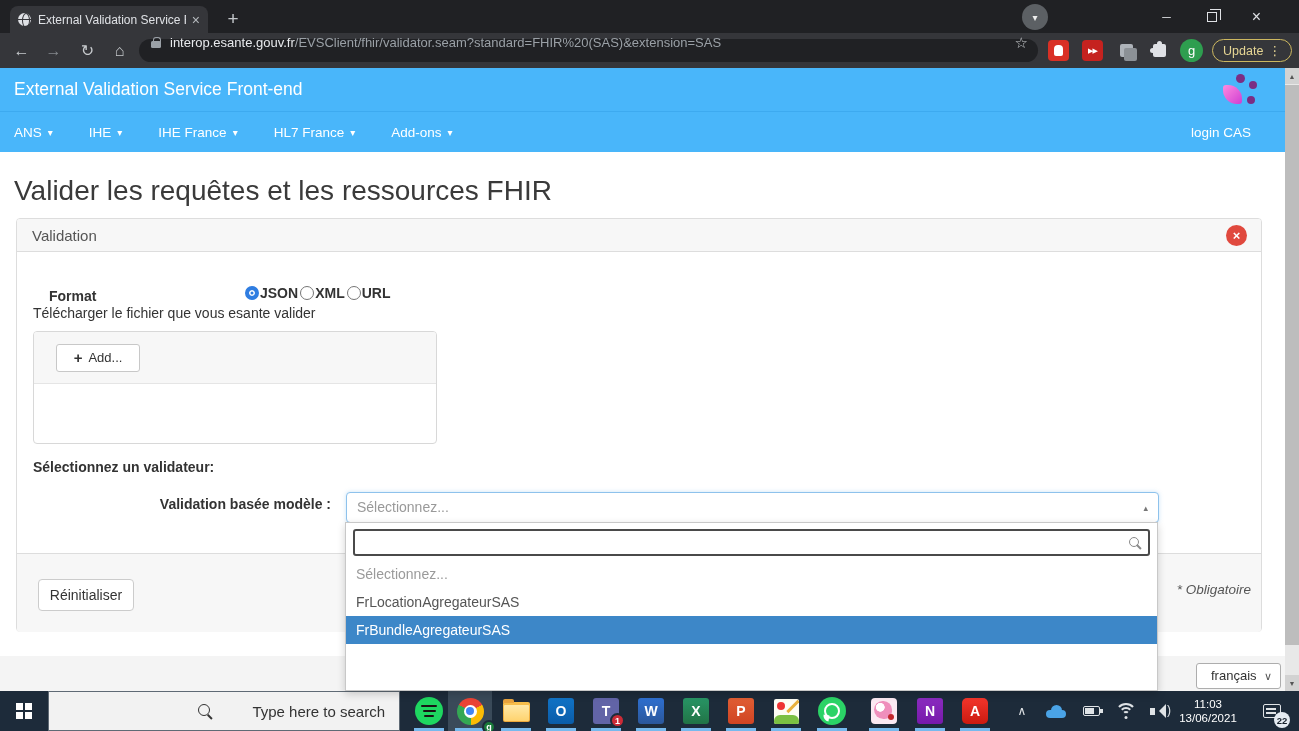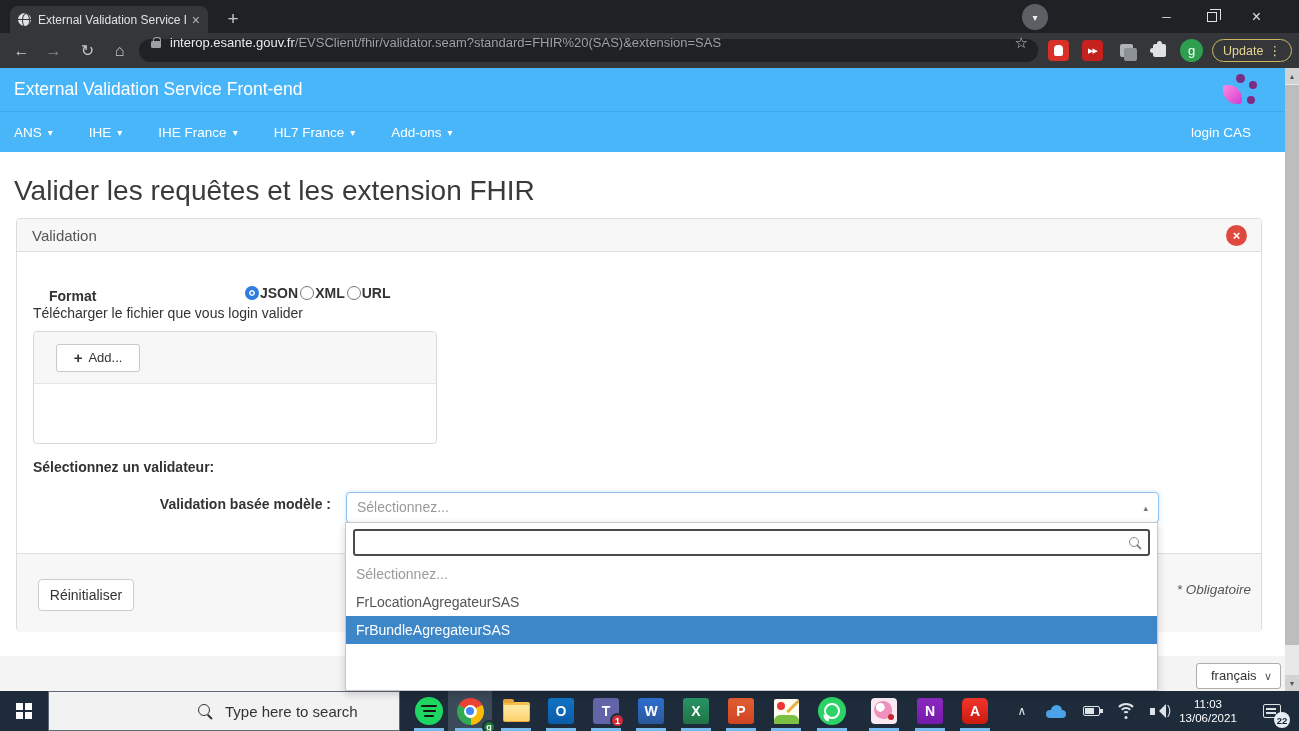--- a/index.html
+++ b/index.html
@@ -107,21 +107,21 @@
 
   
   .taskbar { position:absolute; left:0; top:691px; width:1299px; height:40px; background:#1d2b3a; }
   .start { position:absolute; left:0; top:0; width:48px; height:40px; display:flex; align-items:center; justify-content:center; }
   .winlogo { display:grid; grid-template-columns:7px 7px; grid-template-rows:7px 7px; gap:1.5px; }
   .winlogo span { background:#fff; }
   .tb-search { position:absolute; left:48px; top:0; width:352px; height:40px; background:#f2f2f2; border:1px solid #5f6a75; display:flex; align-items:center; }
   .tb-mag { position:relative; width:16px; height:16px; margin-left:148px; flex:0 0 auto; }
   .tb-mag::before { content:""; position:absolute; width:10px; height:10px; border:1.5px solid #333; border-radius:50%; left:1px; top:1px; }
   .tb-mag::after { content:""; position:absolute; width:6px; height:1.5px; background:#333; transform:rotate(45deg); right:0; bottom:2px; }
-  .tb-search input { border:none; outline:none; background:transparent; font-size:15px; color:#222; margin-left:12px; width:160px; font-family:"Liberation Sans",sans-serif; }
+  .tb-search input { border:none; outline:none; background:transparent; font-size:15px; color:#222; margin-left:12px; width:160px; font-family:"Liberation Sans",sans-serif;text-align:right; }
   .tb-search input::placeholder { color:#333; opacity:1; }
   .app-cell { position:absolute; top:0; width:44px; height:40px; display:flex; align-items:center; justify-content:center; }
   .app-cell .runline { position:absolute; left:7px; right:7px; bottom:0; height:3px; background:#76b9ed; }
   .cell-active { background:#3a4a59; }
   .sq-ic { width:26px; height:26px; border-radius:3px; color:#fff; font-weight:bold; font-size:14px; display:flex; align-items:center; justify-content:center; position:relative; }
   .spotify { width:28px; height:28px; border-radius:50%; background:#1ed760; display:flex; flex-direction:column; align-items:center; justify-content:center; gap:2.5px; }
   .spotify i { display:block; height:2.5px; border-radius:2px; background:#191414; }
   .spotify .b1{width:16px;} .spotify .b2{width:13px;} .spotify .b3{width:10px;}
   .chrome-ic { position:relative; width:27px; height:27px; border-radius:50%; background:conic-gradient(from -60deg, #ea4335 0 120deg, #fbbc05 120deg 240deg, #34a853 240deg 360deg); }
   .chrome-ic::before { content:""; position:absolute; left:7px; top:7px; width:13px; height:13px; background:#fff; border-radius:50%; }
@@ -248,37 +248,37 @@
       <span class="nav-caret">▾</span>
     </div>
     <div class="nav-item">
       <span>Add-ons</span>
       <span class="nav-caret">▾</span>
     </div>
     <div class="login-cas">login CAS</div>
   </div>
 
   <div class="content-bg"></div>
-  <div class="page-title">Valider les requêtes et les extension FHIR</div>
+  <div class="page-title">Valider les requêtes et les ressources FHIR</div>
 
   <div class="panel">
     <div class="panel-header">
       <span>Validation</span>
       <span class="panel-close">×</span>
     </div>
     <div class="format-label">Format</div>
     <div class="radio-row">
       <span class="radio sel"></span>
       <span class="radio-label">JSON</span>
       <span class="radio"></span>
       <span class="radio-label">XML</span>
       <span class="radio"></span>
       <span class="radio-label">URL</span>
     </div>
-    <div class="upload-hint">Télécharger le fichier que vous login valider</div>
+    <div class="upload-hint">Télécharger le fichier que vous esante valider</div>
     <div class="upload-box">
       <div class="upload-head">
         <div class="add-btn">
           <span class="add-plus">+</span>
           <span>Add...</span>
         </div>
       </div>
     </div>
     <div class="validator-heading">Sélectionnez un validateur:</div>
     <div class="model-label">Validation basée modèle :</div>

